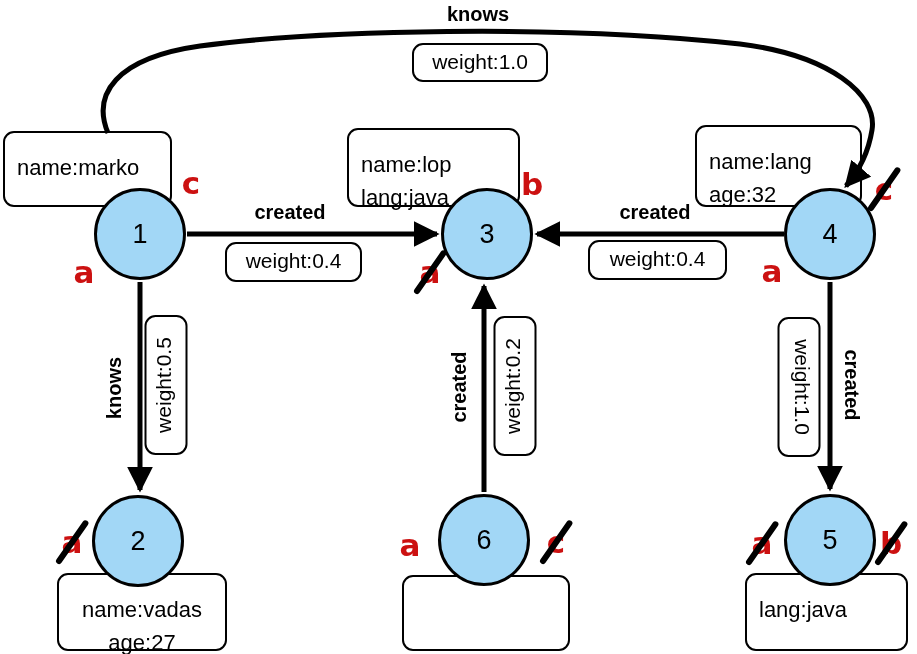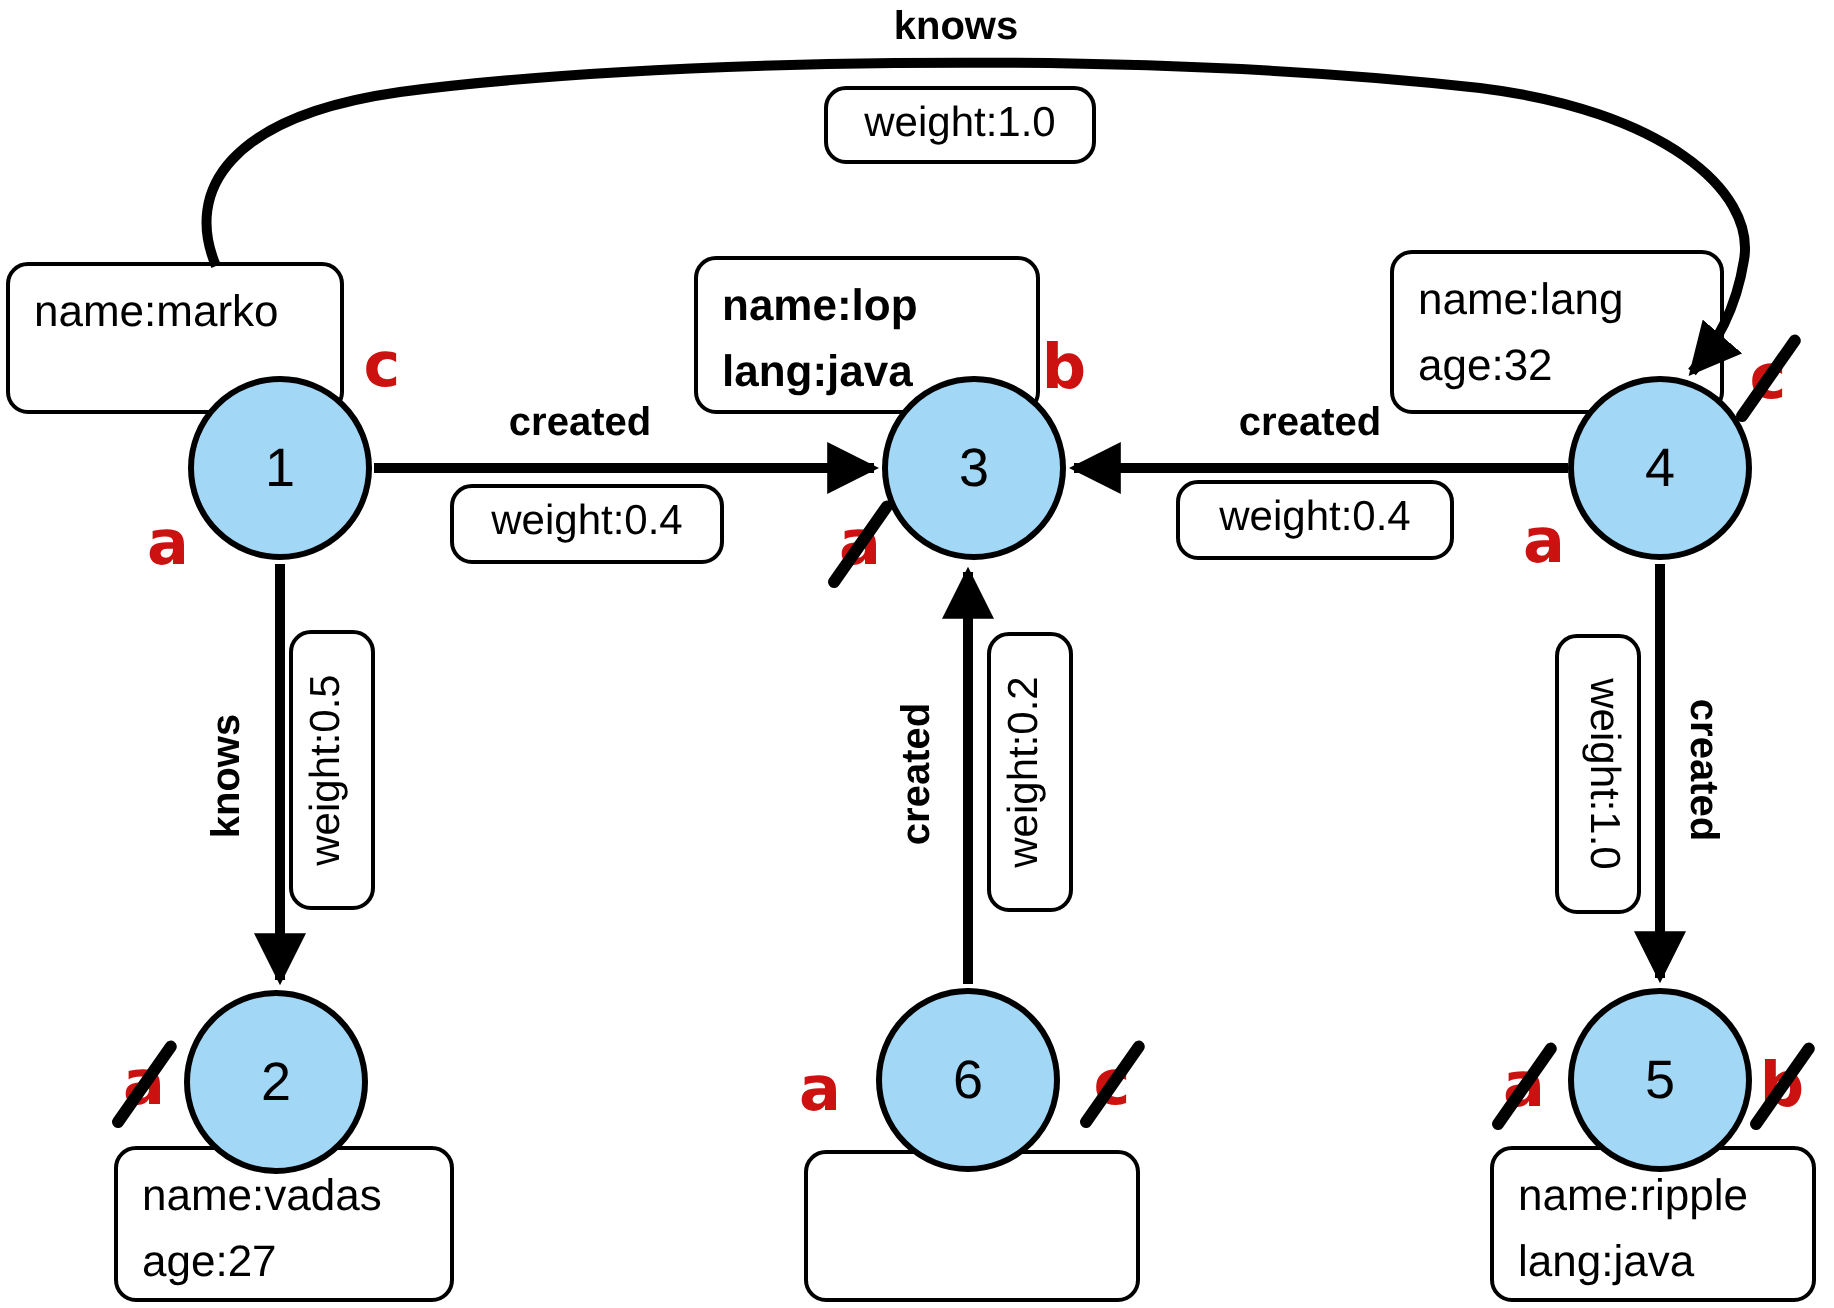--- a/index.html
+++ b/index.html
@@ -6,21 +6,21 @@
   .canvas{
     position:relative;width:917px;height:654px;background:#ffffff;
     font-family:"Liberation Sans",sans-serif;overflow:hidden;
   }
   svg.layer{position:absolute;left:0;top:0;width:917px;height:654px;}
   .z-edges{z-index:1;}
   .z-arc{z-index:3;}
   .propbox{
     position:absolute;z-index:2;box-sizing:border-box;
     background:#fff;border:2.5px solid #000;border-radius:11px;
-    padding:6px 12px;font-size:22px;line-height:33px;color:#000;white-space:nowrap;
+    padding:18px 12px;font-size:22px;line-height:33px;color:#000;white-space:nowrap;
   }
   .weightbox{
     position:absolute;z-index:2;box-sizing:border-box;
     background:#fff;border:2.5px solid #000;border-radius:11px;
     font-size:21px;line-height:32px;color:#000;text-align:center;white-space:nowrap;
   }
   .weightbox.h{padding:1px 0;}
   .weightbox.rot-ccw{transform:translate(-50%,-50%) rotate(-90deg);}
   .weightbox.rot-cw{transform:translate(-50%,-50%) rotate(90deg);}
   .center{transform:translate(-50%,-50%);}
@@ -69,36 +69,35 @@
     <path class="edge-stroke" d="M 830 282 V 489" marker-end="url(#arrow)"></path>
   </svg>
 
   <svg class="layer z-arc">
     <path class="edge-stroke" marker-end="url(#arrow)" d="M 108 133 C 92 95 115 58 200 46 C 320 30 560 24 740 44 C 830 55 878 95 872 130 C 868 155 858 172 846 186"></path>
   </svg>
 
   <div class="propbox" style="left:3px;top:131px;width:169px;height:76px;">
     <div>name:marko</div>
   </div>
-  <div class="propbox" style="left:347px;top:128px;width:173px;height:79px;font-weight:bold;">
+  <div class="propbox" style="left:347px;top:128px;width:173px;height:79px;">
     <div>name:lop</div>
     <div>lang:java</div>
   </div>
   <div class="propbox" style="left:695px;top:125px;width:167px;height:82px;">
     <div>name:lang</div>
     <div>age:32</div>
   </div>
-  <div class="propbox" style="left:57px;top:573px;width:170px;height:78px;">
+  <div class="propbox" style="left:57px;top:573px;width:170px;height:78px;text-align:center;">
     <div>name:vadas</div>
     <div>age:27</div>
   </div>
   <div class="propbox" style="left:402px;top:575px;width:168px;height:76px;">
   </div>
   <div class="propbox" style="left:745px;top:573px;width:163px;height:78px;">
-    <div>name:ripple</div>
     <div>lang:java</div>
   </div>
 
   <div class="edgelabel center" style="left:478px;top:14px;">knows</div>
   <div class="edgelabel center" style="left:290px;top:212px;">created</div>
   <div class="edgelabel center" style="left:655px;top:212px;">created</div>
   <div class="edgelabel rot-ccw" style="left:114px;top:388px;">knows</div>
   <div class="edgelabel rot-ccw" style="left:459px;top:387px;">created</div>
   <div class="edgelabel rot-cw" style="left:851px;top:385px;">created</div>
 

